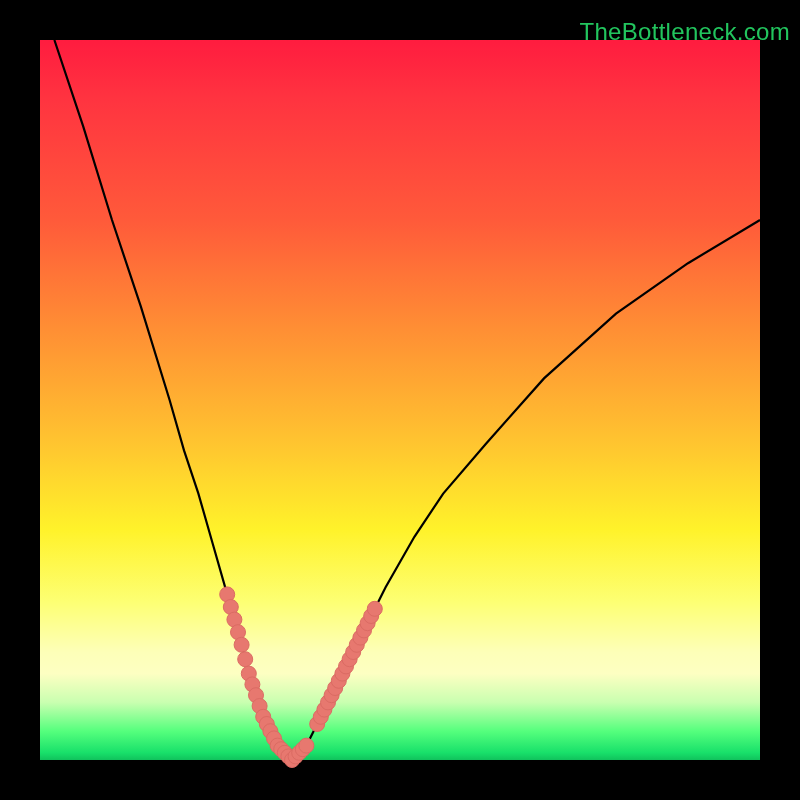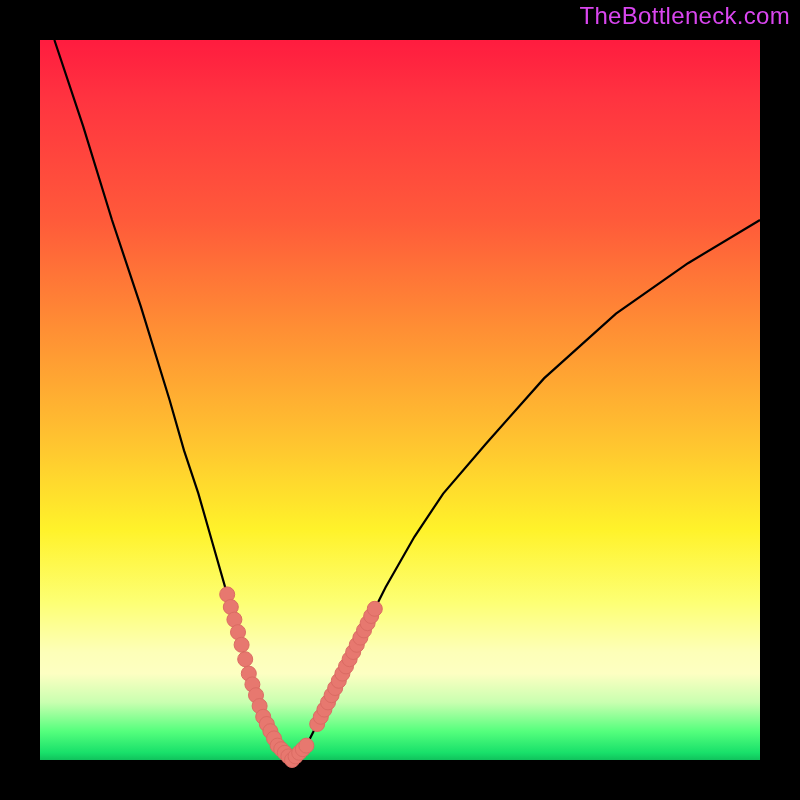--- a/index.html
+++ b/index.html
@@ -53,23 +53,23 @@
   svg.curve {
     position: absolute;
     left: 0;
     top: 0;
     width: 720px;
     height: 720px;
     overflow: visible;
   }
   .watermark {
     position: absolute;
-    top: 2px;
+    top: 18px;
     right: 10px;
-    color: #d946ef;
+    color: #22c55e;
     font-size: 24px;
     font-weight: 400;
     letter-spacing: 0.3px;
     user-select: none;
   }
 </style>
 </head>
 <body>
 
 <div class="frame">

